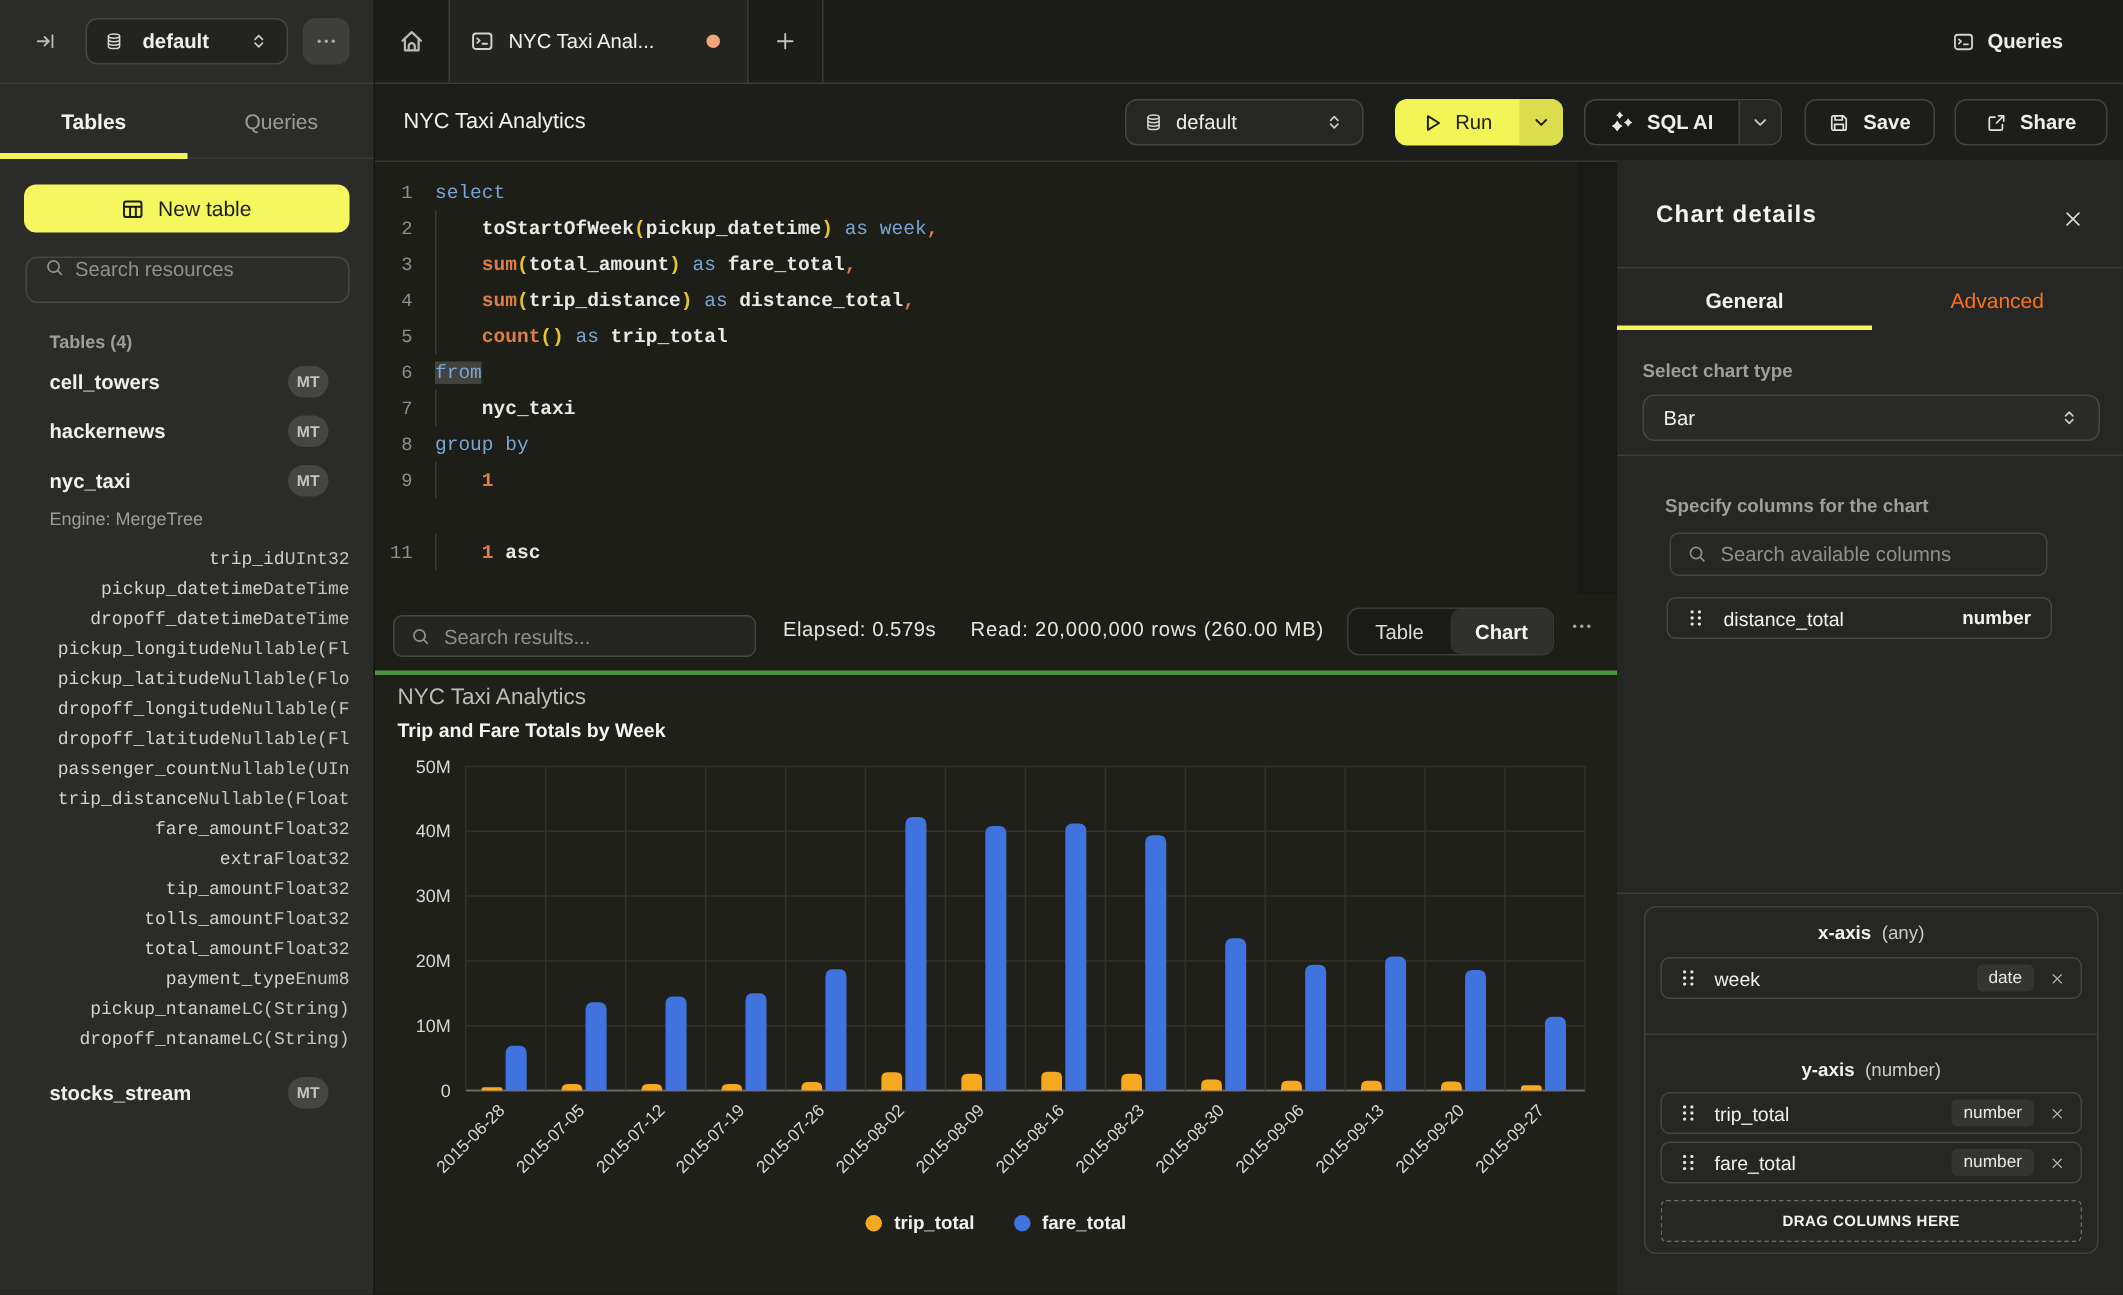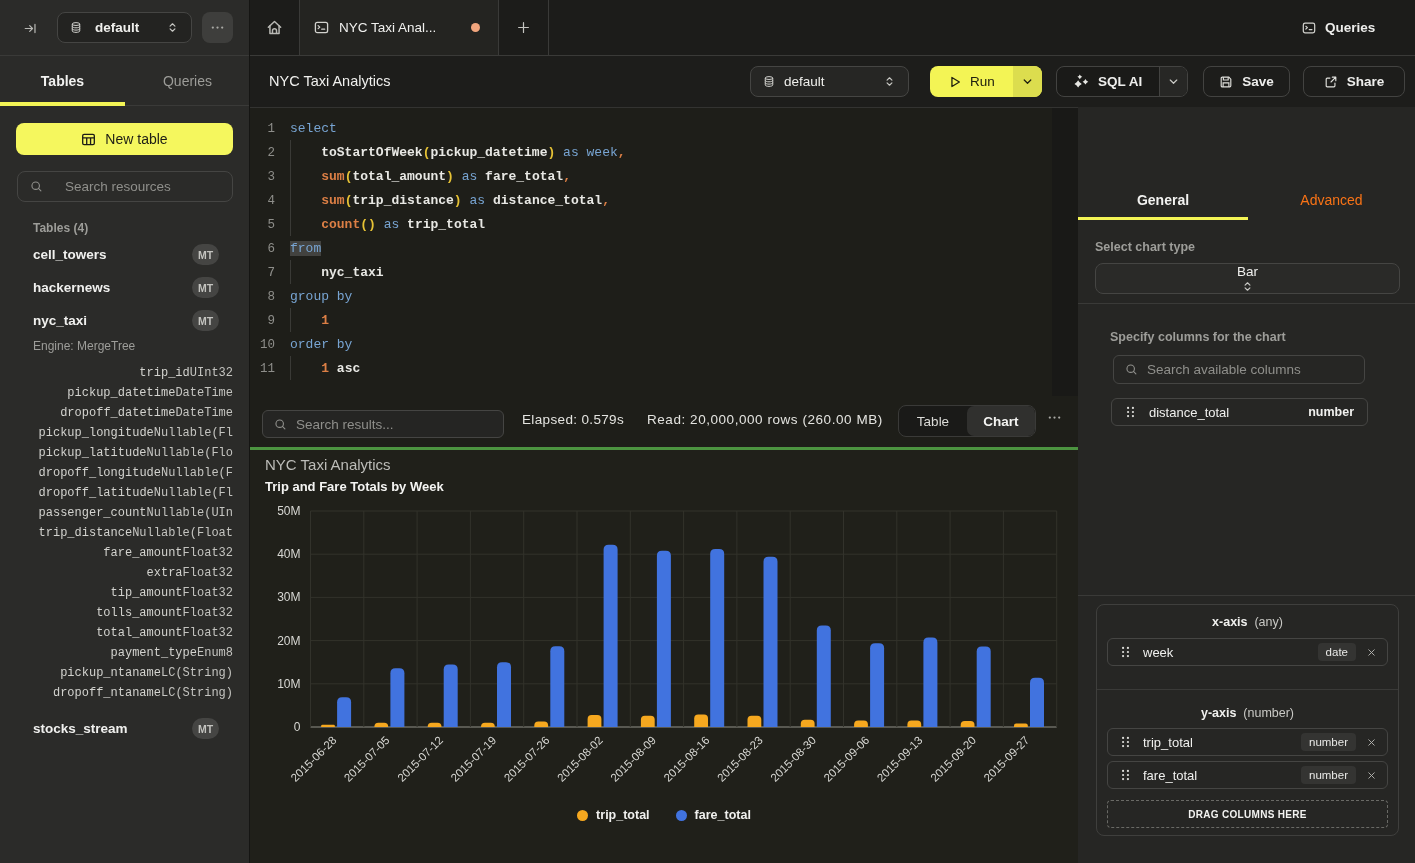--- a/index.html
+++ b/index.html
@@ -10,21 +10,21 @@
 #sb-collapse { position:absolute; left:24px; top:21px; }
 #sb-db { position:absolute; left:57px; top:12px; width:135px; height:31px; border:1px solid #454543; border-radius:8px; background:#232321; display:flex; align-items:center; padding:0 12px; }
 #sb-db .t { color:#efefec; font-size:13.5px; font-weight:600; margin-left:13px; }
 #sb-dots { position:absolute; left:202px; top:12px; width:31px; height:31px; background:#3e3e3c; border-radius:8px; display:flex; align-items:center; justify-content:center; }
 #sb-tabs { position:absolute; top:56px; left:0; width:100%; height:50px; border-bottom:1px solid #3a3a38; }
 #sb-tabs .tab { position:absolute; top:0; height:100%; width:125px; display:flex; align-items:center; justify-content:center; font-size:14px; }
 #sb-tabs .t1 { left:0; color:#f2f2f0; font-weight:600; }
 #sb-tabs .t2 { left:125px; color:#9c9c98; }
 #sb-tabs .under { position:absolute; left:0; bottom:-1px; width:125px; height:4px; background:#f3f455; }
 #newtable { position:absolute; left:16px; top:123px; width:217px; height:32px; background:#f5f75e; border-radius:8px; display:flex; align-items:center; justify-content:center; gap:9px; color:#1d1d15; font-size:14px; font-weight:500;text-align:center; }
-#sb-search { position:absolute; left:17px; top:171px; width:216px; height:31px; border:1px solid #454543; border-radius:8px; display:flex; align-items:center; padding-left:12px; gap:22px; color:#8f8f8b; font-size:13.5px; }
+#sb-search { position:absolute; left:17px; top:171px; width:216px; height:31px; border:1px solid #454543; border-radius:8px; display:flex; align-items:flex-start; padding-left:12px; gap:7px; color:#8f8f8b; font-size:13.5px; }
 .sb-sec { position:absolute; left:33px; color:#9d9d99; font-size:12px; font-weight:600; }
 .tbl { position:absolute; left:33px; color:#f0f0ee; font-size:13.5px; font-weight:700; }
 .mt { position:absolute; left:192px; width:27px; height:21px; background:#454543; border-radius:10.5px; color:#c3c3bf; font-size:10.5px; font-weight:700; display:flex; align-items:center; justify-content:center; }
 .colrow { position:absolute; left:33px; width:200px; height:20px; font-family:"Liberation Mono",monospace; font-size:12px; display:flex; justify-content:flex-end; align-items:center; white-space:nowrap; }
 .colrow .cn { color:#d3d3cf; }
 .colrow .ct { color:#c4c4c0; }
 
 #main { position:absolute; left:250px; top:0; width:1165px; height:863px; background:#1e1e19; }
 #tabstrip { position:absolute; left:0; top:0; width:100%; height:56px; background:#1c1c1a; border-bottom:1px solid #3a3a38; }
 #homebtn { position:absolute; left:0; top:0; width:49px; height:55px; display:flex; align-items:center; justify-content:center; }
@@ -81,21 +81,21 @@
 #rpanel { position:absolute; left:1078px; top:107px; width:337px; height:756px; background:#262624; }
 #rp-head { position:absolute; left:0; top:0; width:100%; height:72px; border-bottom:1px solid #3a3a38; }
 #rp-head .t { position:absolute; left:26px; top:28px; color:#f4f4f2; font-size:16px; font-weight:700; letter-spacing:.8px; }
 #rp-head .x { position:absolute; right:26px; top:32px; }
 #rp-tabs { position:absolute; left:0; top:72px; width:100%; height:41px; }
 #rp-tabs .tab { position:absolute; top:0; height:100%; display:flex; align-items:center; justify-content:center; font-size:14px; }
 #rp-tabs .g { left:0; width:170px; color:#f2f2f0; font-weight:600; }
 #rp-tabs .a { left:170px; width:167px; color:#f97316; }
 #rp-tabs .under { position:absolute; left:0; bottom:0; width:170px; height:3px; background:#f3f455; }
 .rp-label { position:absolute; color:#9d9d99; font-size:12.5px; font-weight:600; }
-#rp-bar { position:absolute; left:17px; top:156px; width:305px; height:31px; border:1px solid #454543; border-radius:8px; background:#2a2a28; display:flex; align-items:center; padding:0 13px; color:#f0f0ee; font-size:13.5px;flex-direction:column; }
+#rp-bar { position:absolute; left:17px; top:156px; width:305px; height:31px; border:1px solid #454543; border-radius:8px; background:#2a2a28; display:flex; align-items:center; padding:0 13px; color:#f0f0ee; font-size:13.5px; }
 #rp-bar .sp { flex:1; }
 .rp-div { position:absolute; left:0; width:100%; height:1px; background:#3a3a38; }
 #rp-colsearch { position:absolute; left:35px; top:248px; width:252px; height:29px; border:1px solid #454543; border-radius:6px; display:flex; align-items:center; padding-left:11px; gap:9px; color:#8f8f8b; font-size:13.5px; }
 #rp-distrow { position:absolute; left:33px; top:291px; width:257px; height:28px; border:1px solid #454543; border-radius:6px; display:flex; align-items:center; }
 #rp-distrow .drag { margin-left:12px; display:flex; }
 #rp-distrow .n { margin-left:13px; }
 #rp-distrow .n { color:#f0f0ee; font-size:13px; margin-left:12px; flex:1; }
 #axisbox { position:absolute; left:18px; top:497px; width:303px; height:232px; border:1px solid #3f3f3d; border-radius:8px; }
 .axis-t { position:absolute; width:100%; text-align:center; color:#f0f0ee; font-size:12.5px; font-weight:700; }
 .axis-t .sub { color:#c9c9c5; font-weight:400; }
@@ -352,24 +352,20 @@
         <span class="lnum">7</span>
         <span class="code">    <span class="b">nyc_taxi</span></span>
       </div>
 <div class="srow" style="top:176.5px">
         <span class="lnum">8</span>
         <span class="code"><span class="k">group by</span></span>
       </div>
 <div class="srow" style="top:200.5px">
         <span class="lnum">9</span>
         <span class="code">    <span class="c">1</span></span>
-      </div>
-<div class="srow" style="top:224.5px">
-        <span class="lnum">10</span>
-        <span class="code"><span class="k">order by</span></span>
       </div>
 <div class="srow" style="top:248.5px">
         <span class="lnum">11</span>
         <span class="code">    <span class="c">1</span> <span class="b">asc</span></span>
       </div>
   </div>
   <div id="edstrip"></div>
   <div id="results">
     <div id="res-search">
         <svg width="13" height="13" viewBox="0 0 16 16" fill="none" style="">
@@ -466,20 +462,26 @@
 <text x="780.0" y="291.0" text-anchor="end" font-size="11.5" fill="#d7d7d3" transform="rotate(-45 780.0 291.0)">2015-09-27</text>
 </svg>
     <div id="legend">
       <div class="li"><span class="sw" style="background:#f6a81f"></span>trip_total</div>
       <div class="li"><span class="sw" style="background:#4173df"></span>fare_total</div>
     </div>
   </div>
 </div>
 
 <div id="rpanel">
+  <div id="rp-head">
+      <span class="t">Chart details</span>
+      <span class="x"><svg width="14" height="14" viewBox="0 0 16 16" fill="none" style="">
+          <path d="m3.5 3.5 9 9M12.5 3.5l-9 9" stroke="#d6d6d2" stroke-width="1.3" stroke-linecap="round"></path>
+        </svg></span>
+    </div>
   <div id="rp-tabs">
       <div class="tab g">General</div>
       <div class="tab a">Advanced</div>
       <div class="under"></div>
     </div>
   <div class="rp-label" style="left:17px;top:133px">Select chart type</div>
   <div id="rp-bar">
       <span>Bar</span>
       <span class="sp"></span>
       <svg width="13" height="13" viewBox="0 0 16 16" fill="none" style="">

